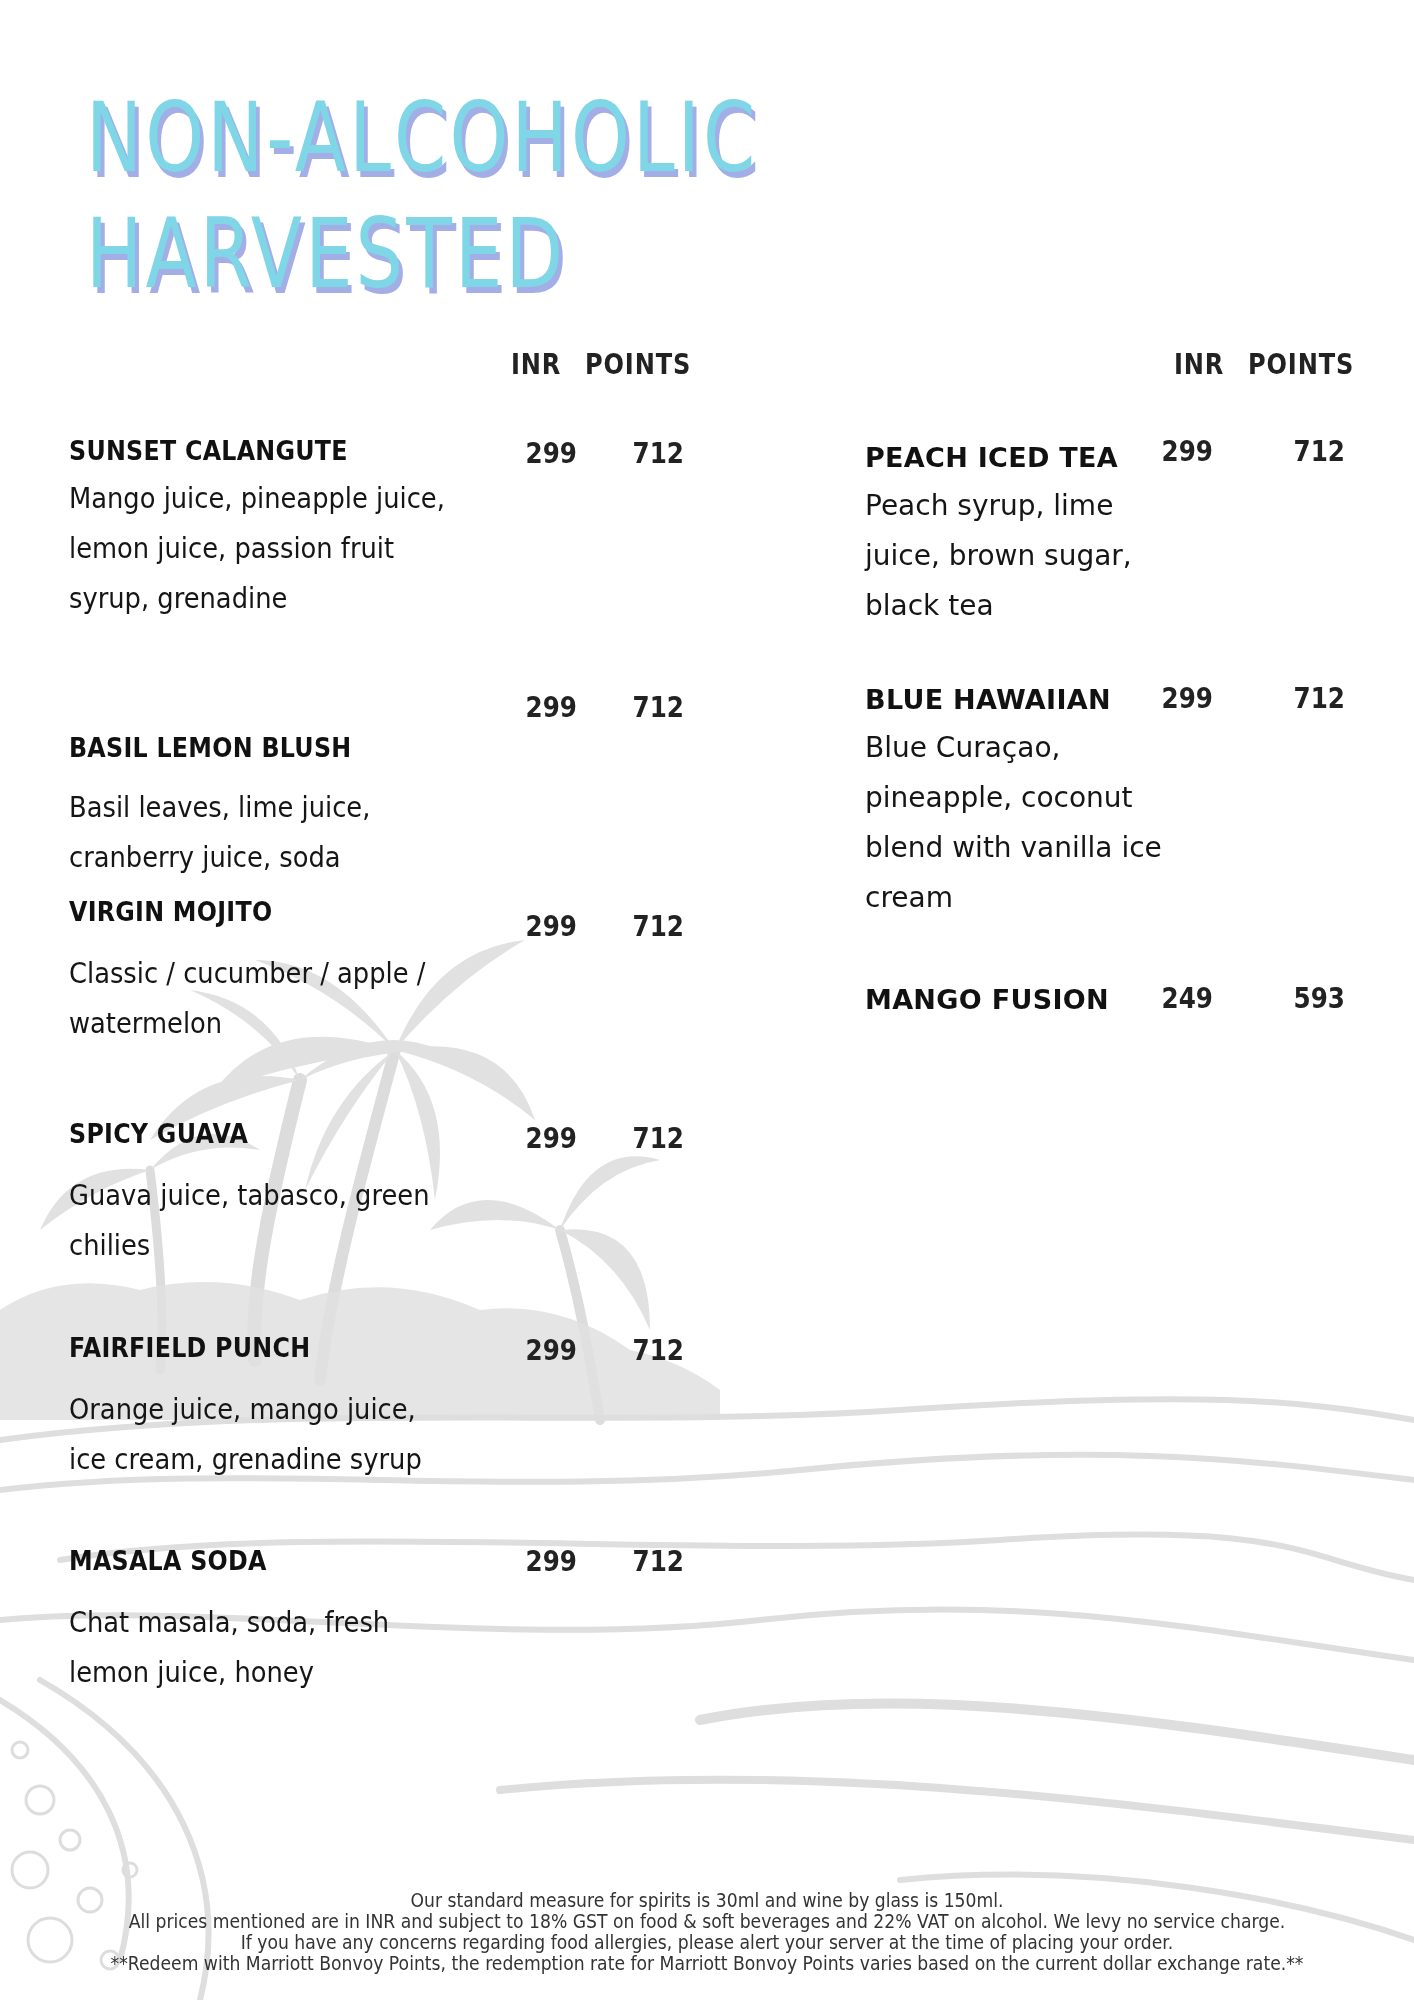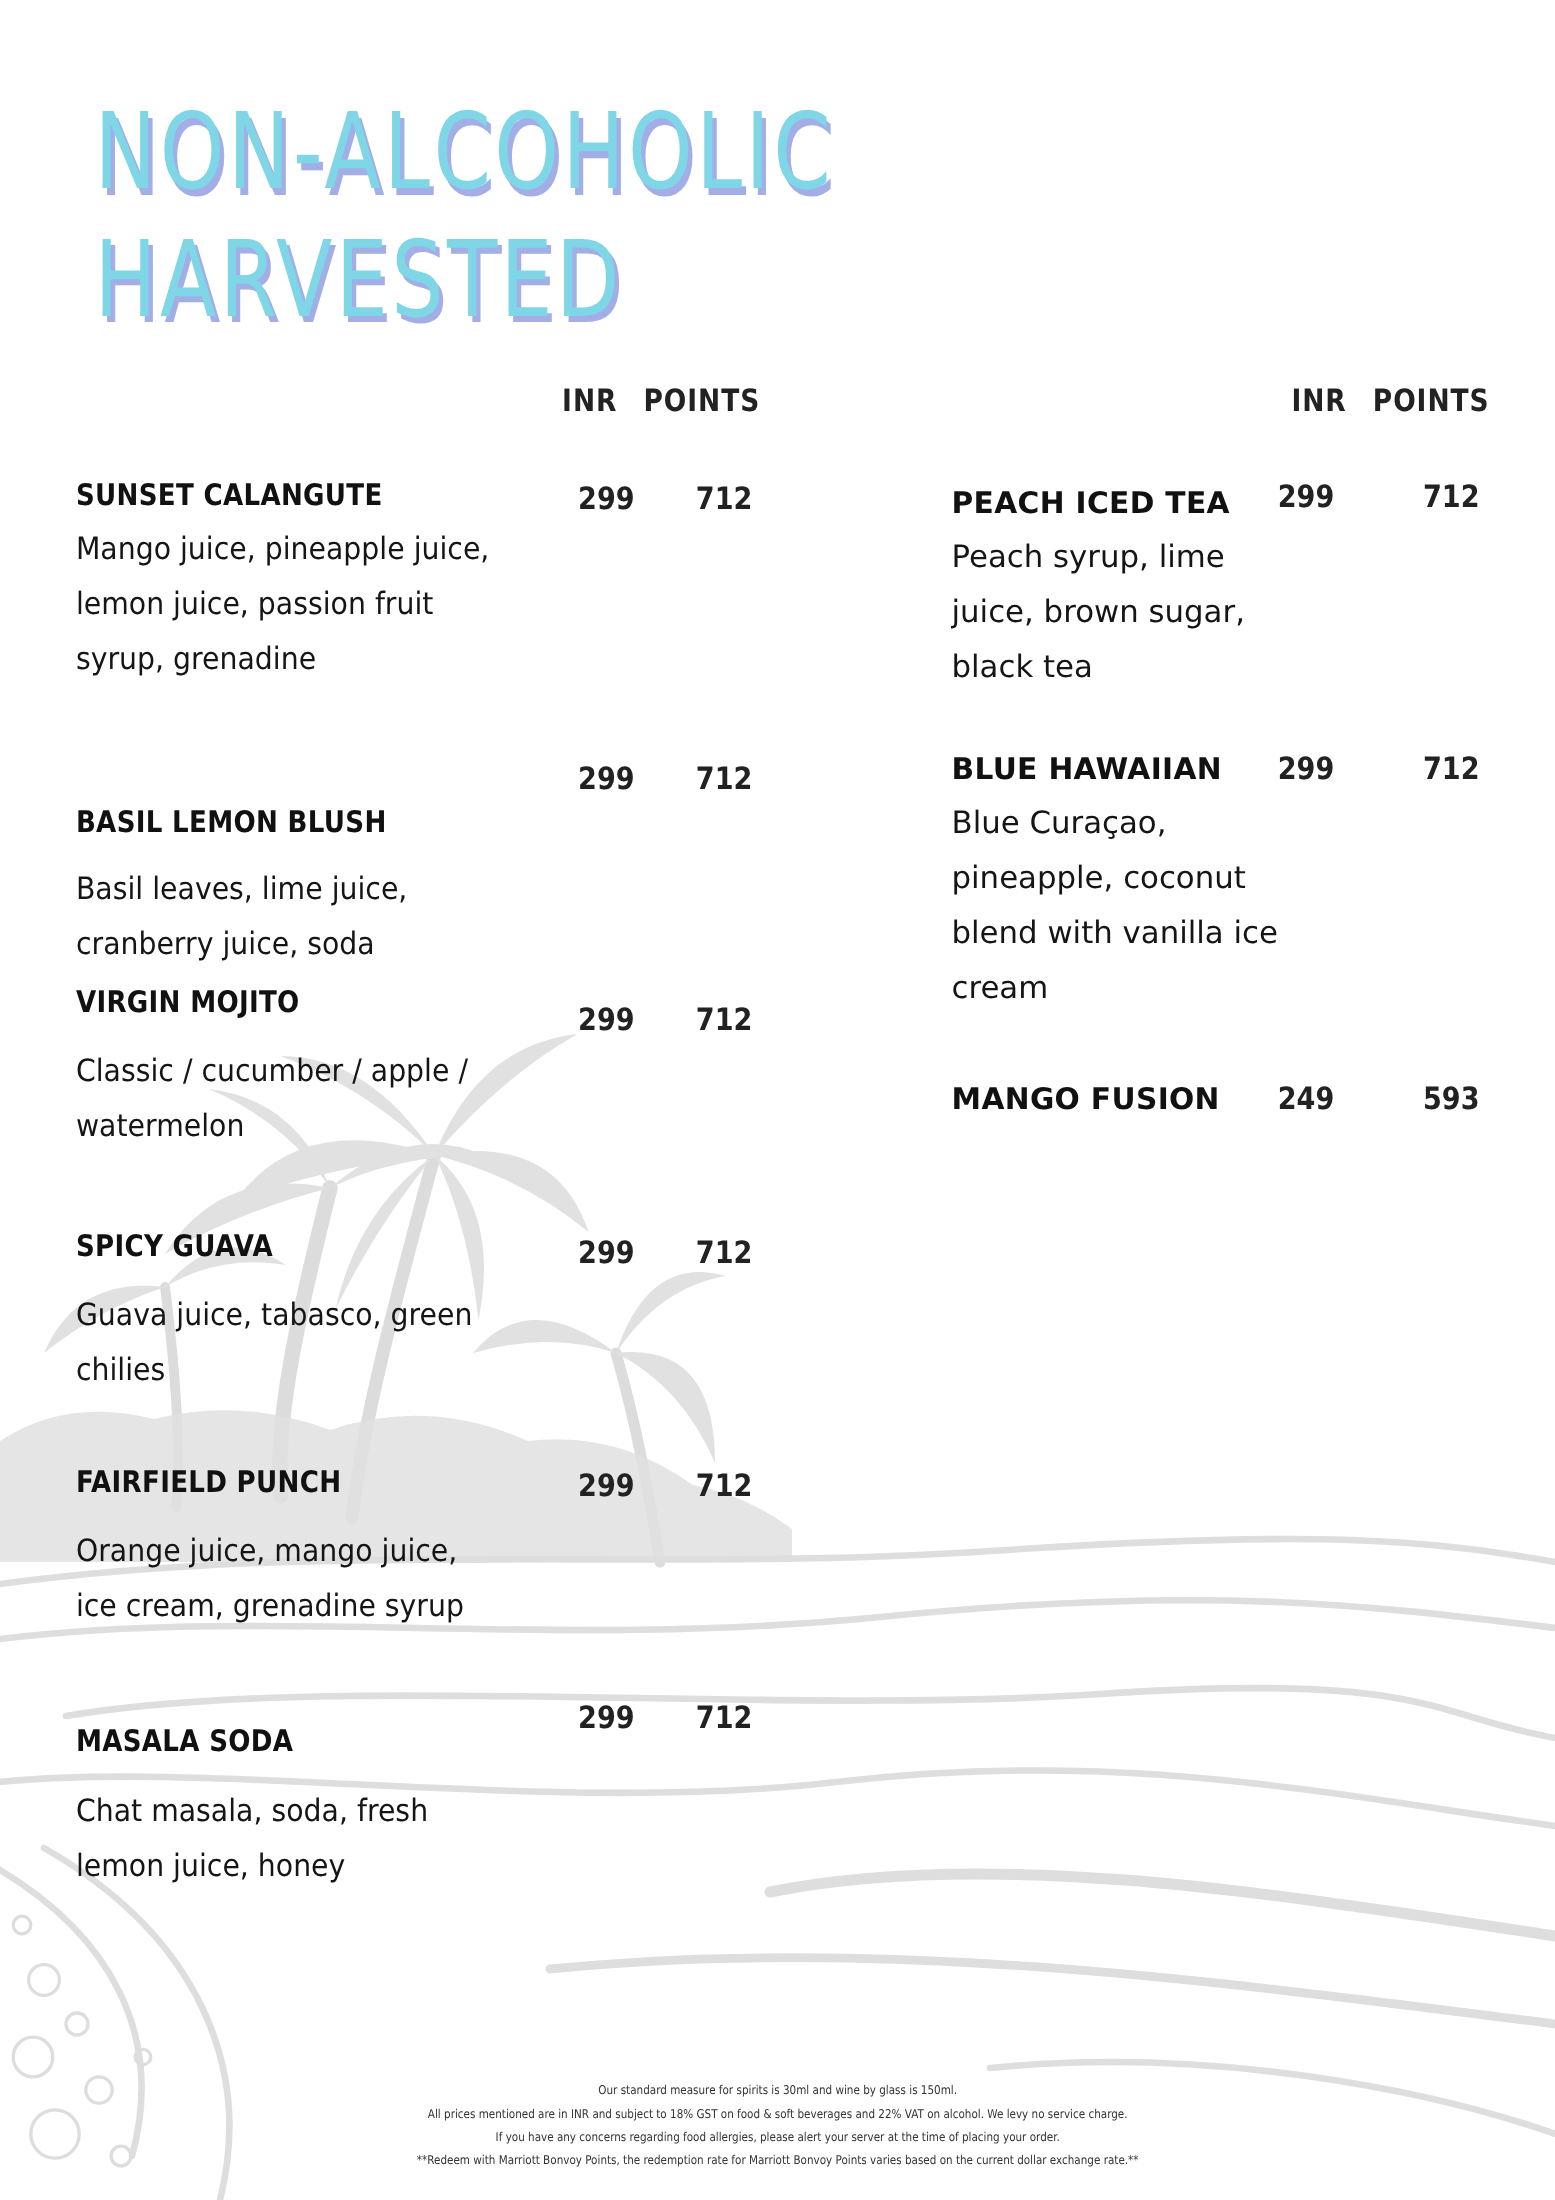--- a/index.html
+++ b/index.html
@@ -23,21 +23,21 @@
                 color: #111; white-space: nowrap; letter-spacing: 0.3px; }
   .item .desc { font-family: "DejaVu Sans", sans-serif; font-size: 28px; line-height: 50px; color: #151515; margin-top: 8px; }
   .left .name { transform: scaleX(0.88); transform-origin: left top; }
   .left .desc { transform: scaleX(0.92); transform-origin: left top; width: 420px; }
   .right .desc { width: 300px; }
 
   .price { position: absolute; z-index: 2; font-family: "DejaVu Sans", sans-serif; font-weight: bold;
            font-size: 28px; color: #222; text-align: right; transform: scaleX(0.88); transform-origin: right top; }
 
   .footer { position: absolute; left: 0; width: 1414px; top: 1890px; z-index: 2; text-align: center;
-            font-family: "DejaVu Sans", sans-serif; font-size: 11px; line-height: 21px; color: #333; }
+            font-family: "DejaVu Sans", sans-serif; font-size: 20px; line-height: 21px; color: #333; }
   .footer div { transform: scaleX(0.86); }
 </style>
 </head>
 <body>
 
 <svg class="bg-art" viewBox="0 0 1414 2000" xmlns="http://www.w3.org/2000/svg">
   <g fill="none" stroke="#dcdcdc" stroke-linecap="round">
 
     <path d="M300 1080 C 270 1200, 250 1290, 255 1360" stroke-width="14"></path>
     <path d="M395 1050 C 360 1180, 330 1290, 320 1380" stroke-width="12"></path>
@@ -126,21 +126,21 @@
 <div class="price" style="left:500px; width:77px; top:1122px;">299</div>
 <div class="price" style="left:600px; width:84px; top:1122px;">712</div>
 
 <div class="item left" style="left:69px; top:1332px;">
   <div class="name">FAIRFIELD PUNCH</div>
   <div class="desc" style="margin-top:22px;">Orange juice, mango juice, ice cream, grenadine syrup</div>
 </div>
 <div class="price" style="left:500px; width:77px; top:1334px;">299</div>
 <div class="price" style="left:600px; width:84px; top:1334px;">712</div>
 
-<div class="item left" style="left:69px; top:1545px;margin-top:23px;">
+<div class="item left" style="left:69px; top:1545px;">
   <div class="name">MASALA SODA</div>
   <div class="desc" style="margin-top:22px;">Chat masala, soda, fresh lemon juice, honey</div>
 </div>
 <div class="price" style="left:500px; width:77px; top:1545px;">299</div>
 <div class="price" style="left:600px; width:84px; top:1545px;">712</div>
 
 <div class="item right" style="left:865px; top:442px;">
   <div class="name">PEACH ICED TEA</div>
   <div class="desc">Peach syrup, lime juice, brown sugar, black tea</div>
 </div>

